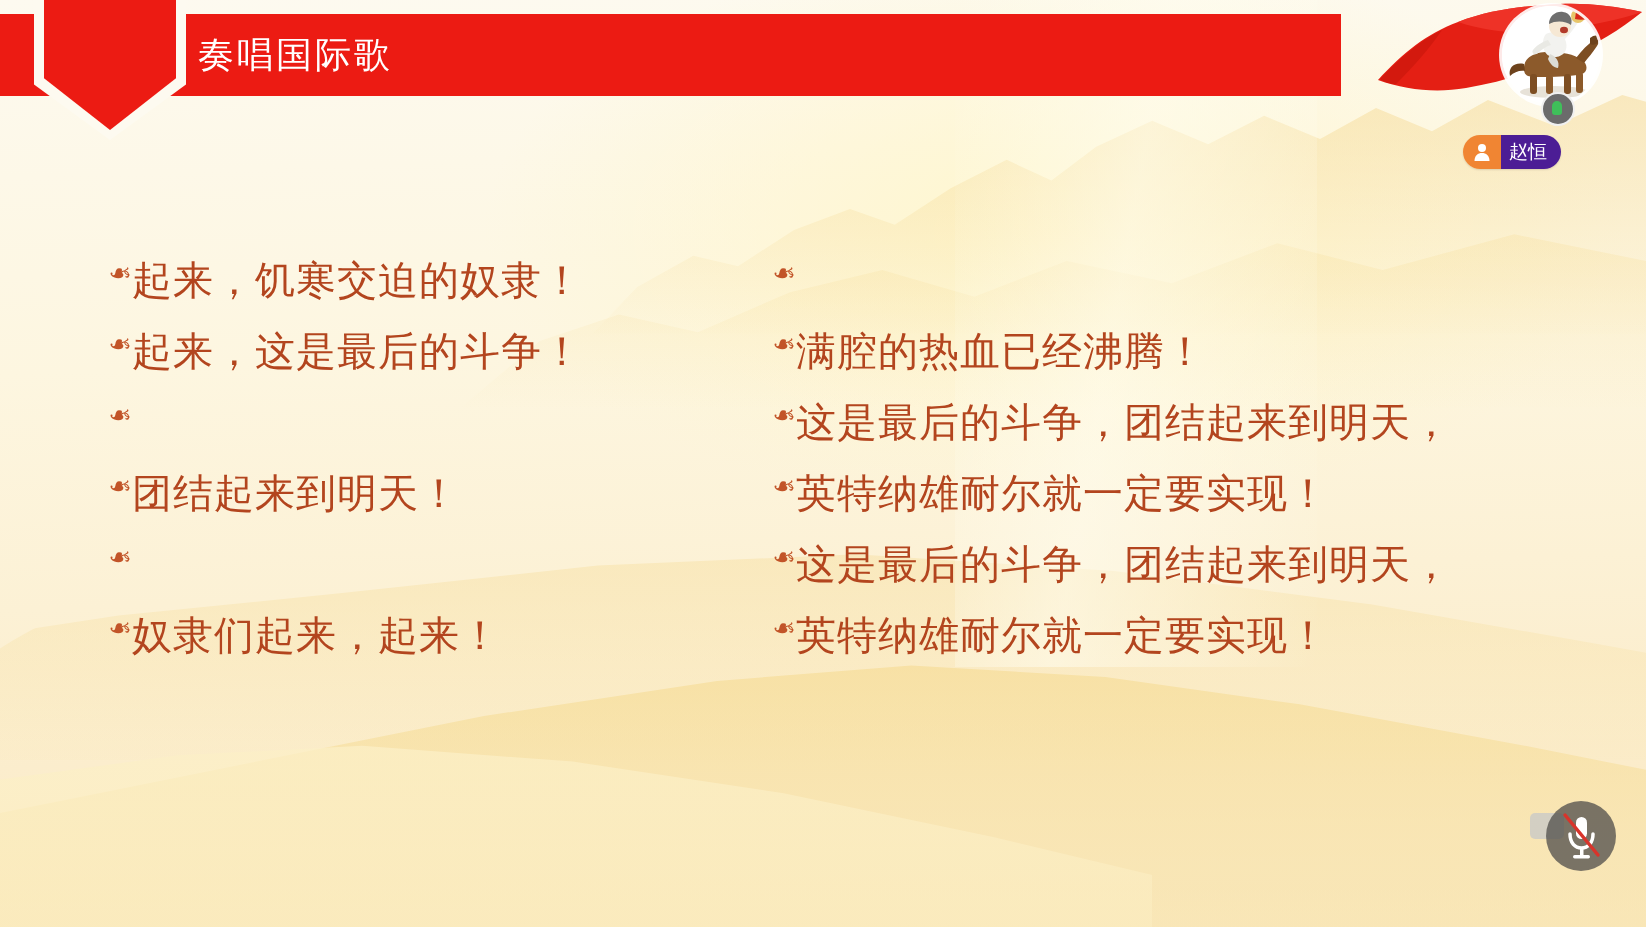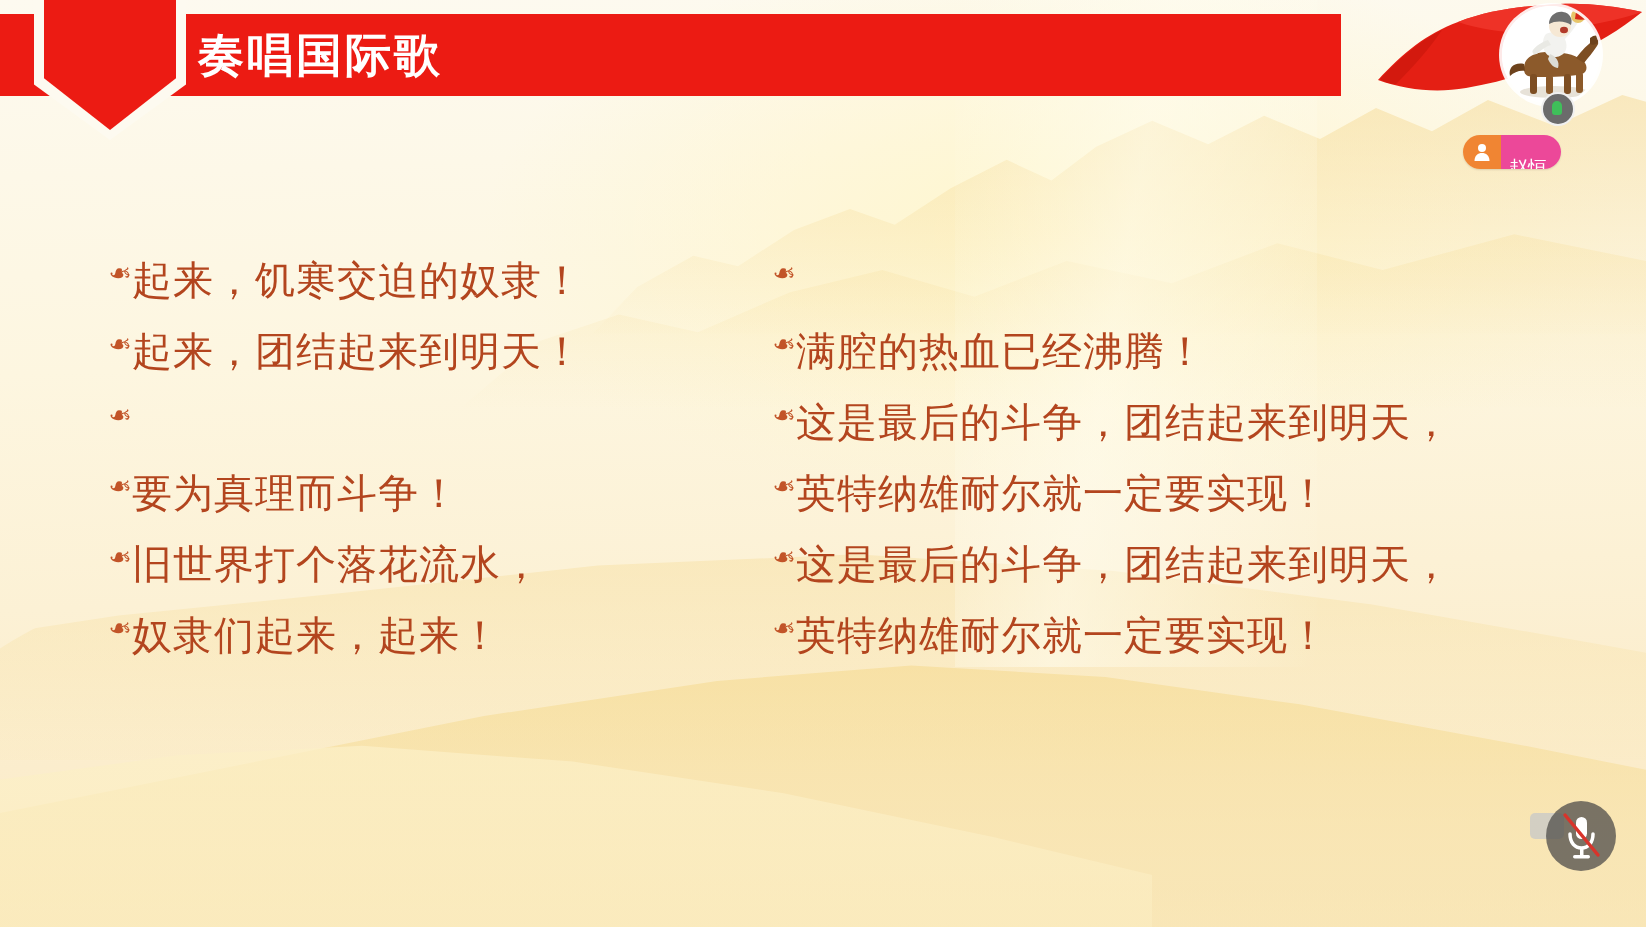--- a/index.html
+++ b/index.html
@@ -119,22 +119,22 @@
     width: 1341px;
     height: 82px;
     background: #ec1b13;
   }
   .banner-title {
     position: absolute;
     left: 198px;
     top: 14px;
     height: 82px;
     line-height: 82px;
-    font-size: 46px;
-    font-weight: bold;
+    font-size: 36px;
+    font-weight: normal;
     color: #ffffff;
     letter-spacing: 3px;
     white-space: nowrap;
   }
   
   .pointer-outline {
     position: absolute;
     left: 34px;
     top: -6px;
     width: 152px;
@@ -208,25 +208,25 @@
   }
   .user-chip-icon {
     width: 38px;
     background: #f08533;
     display: flex;
     align-items: center;
     justify-content: center;
   }
   .user-chip-icon svg { display: block; }
   .user-chip-name {
-    background: #ec4899;
+    background: #4c1d95;
     color: #ffffff;
     font-size: 19px;
     line-height: 34px;
-    padding: 16px 14px 0 8px;
+    padding: 0 14px 0 8px;
     white-space: nowrap;
   }
 
   
   .lyrics {
     position: absolute;
     left: 0;
     top: 232px;
     width: 1646px;
     display: flex;
@@ -369,32 +369,31 @@
 
   <div class="lyrics">
 
     <div class="col col-left">
       <div class="line">
         <span class="bullet">❧</span>
         <span class="line-text">起来，饥寒交迫的奴隶！</span>
       </div>
       <div class="line">
         <span class="bullet">❧</span>
-        <span class="line-text">起来，团结起来到明天！</span>
-      </div>
-      <div class="line">
-        <span class="bullet">❧</span>
-      </div>
-      <div class="line">
-        <span class="bullet">❧</span>
-        <span class="line-text">要为真理而斗争！</span>
-      </div>
-      <div class="line">
-        <span class="bullet">❧</span>
-        <span class="line-text">旧世界打个落花流水，</span>
+        <span class="line-text">起来，这是最后的斗争！</span>
+      </div>
+      <div class="line">
+        <span class="bullet">❧</span>
+      </div>
+      <div class="line">
+        <span class="bullet">❧</span>
+        <span class="line-text">团结起来到明天！</span>
+      </div>
+      <div class="line">
+        <span class="bullet">❧</span>
       </div>
       <div class="line">
         <span class="bullet">❧</span>
         <span class="line-text">奴隶们起来，起来！</span>
       </div>
     </div>
 
     <div class="col col-right">
       <div class="line">
         <span class="bullet">❧</span>

